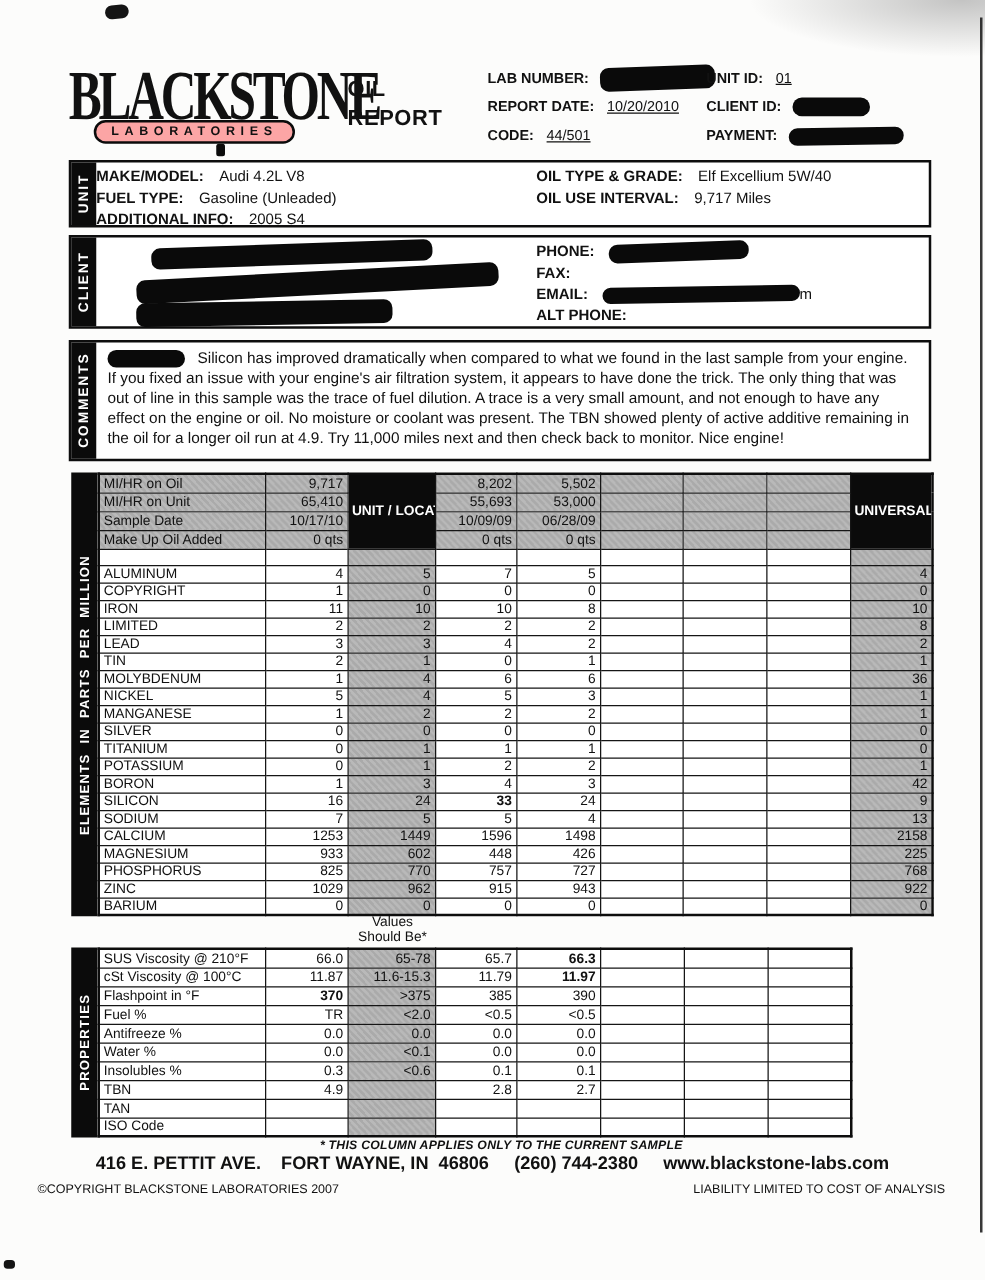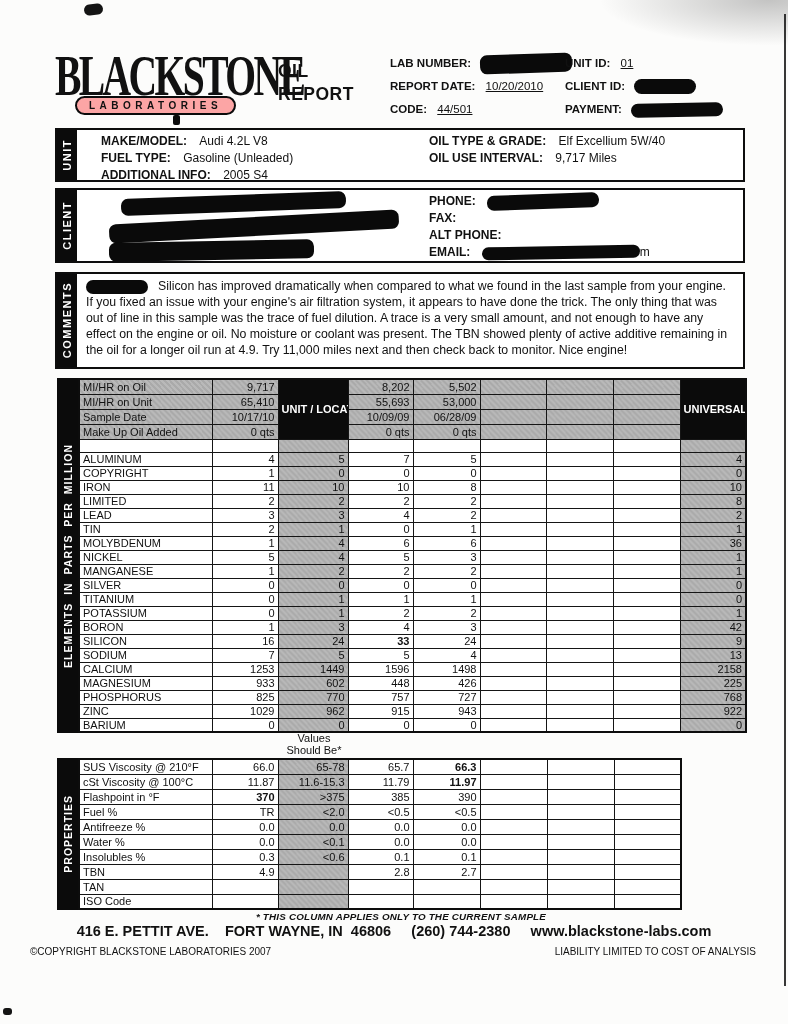--- a/index.html
+++ b/index.html
@@ -32,21 +32,21 @@
   .sidebar{background:#0b0b0b;color:#fff;display:flex;align-items:center;justify-content:center;flex:0 0 20px;}
   .sidebar span{writing-mode:vertical-rl;transform:rotate(180deg);font-weight:bold;font-size:11px;letter-spacing:1.5px;white-space:nowrap;}
   .box-body{position:relative;flex:1;font-size:12px;}
 
   .unit-box{top:128px;height:54px;}
   .client-box{top:188px;height:75px;}
   .comments-box{top:272px;height:97px;}
   .fieldrow{line-height:17px;white-space:nowrap;}
   .fieldrow .lab{font-weight:bold;}
   .fieldrow .val{margin-left:9px;}
-  .unit-l{position:absolute;left:24px;top:3px;}
+  .unit-l{position:absolute;left:0;top:3px;}
   .unit-r{position:absolute;left:352px;top:3px;}
   .client-r{position:absolute;left:352px;top:3px;}
   .client-redactions{position:absolute;left:32px;top:5px;width:300px;}
   .client-redactions .redact{position:absolute;}
   .comments-text{padding:5px 10px 0 9px;font-size:12.3px;line-height:15.9px;}
 
   
   .tablewrap{position:absolute;display:flex;}
   .elements-wrap{left:57px;top:378px;}
   .props-wrap{left:57px;top:758px;}
@@ -162,25 +162,25 @@
       </div>
       <div class="client-r">
         <div class="fieldrow">
           <span class="lab">PHONE:</span>
           <span class="redact" style="width:112px;height:15px;transform:rotate(-2deg);margin-left:8px;"></span>
         </div>
         <div class="fieldrow">
           <span class="lab">FAX:</span>
         </div>
         <div class="fieldrow">
-          <span class="lab">ALT PHONE:</span>
-        </div>
-        <div class="fieldrow">
           <span class="lab">EMAIL:</span>
           <span class="redact" style="width:158px;height:13px;transform:rotate(-1deg);margin-left:8px;"></span><span>m</span>
+        </div>
+        <div class="fieldrow">
+          <span class="lab">ALT PHONE:</span>
         </div>
       </div>
     </div>
   </div>
 
   <div class="framed comments-box">
     <div class="sidebar">
         <span>COMMENTS</span>
       </div>
     <div class="box-body">

